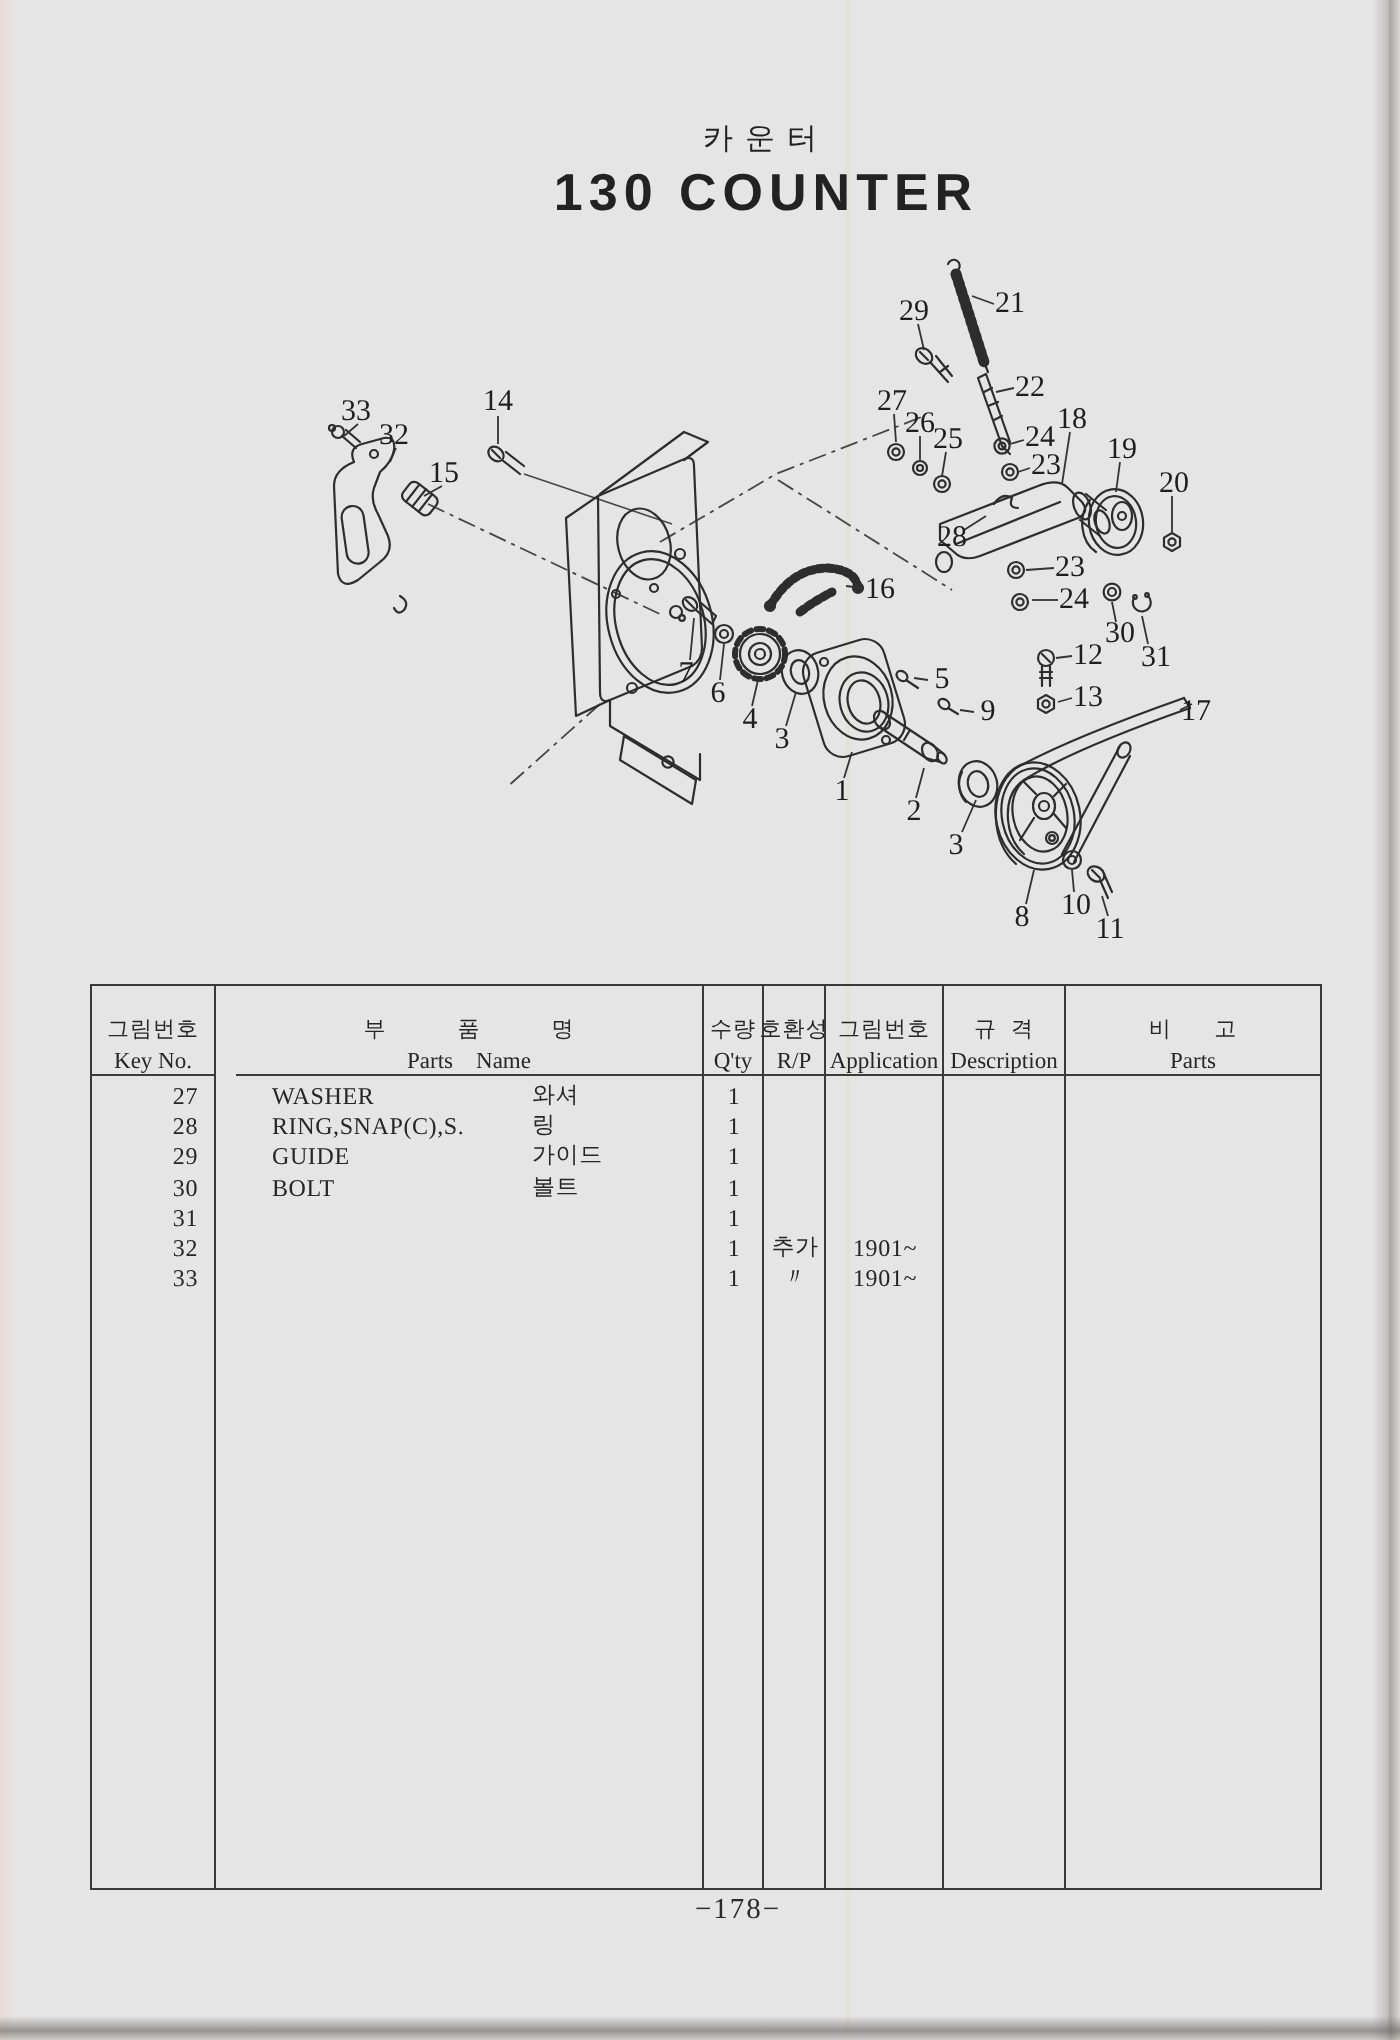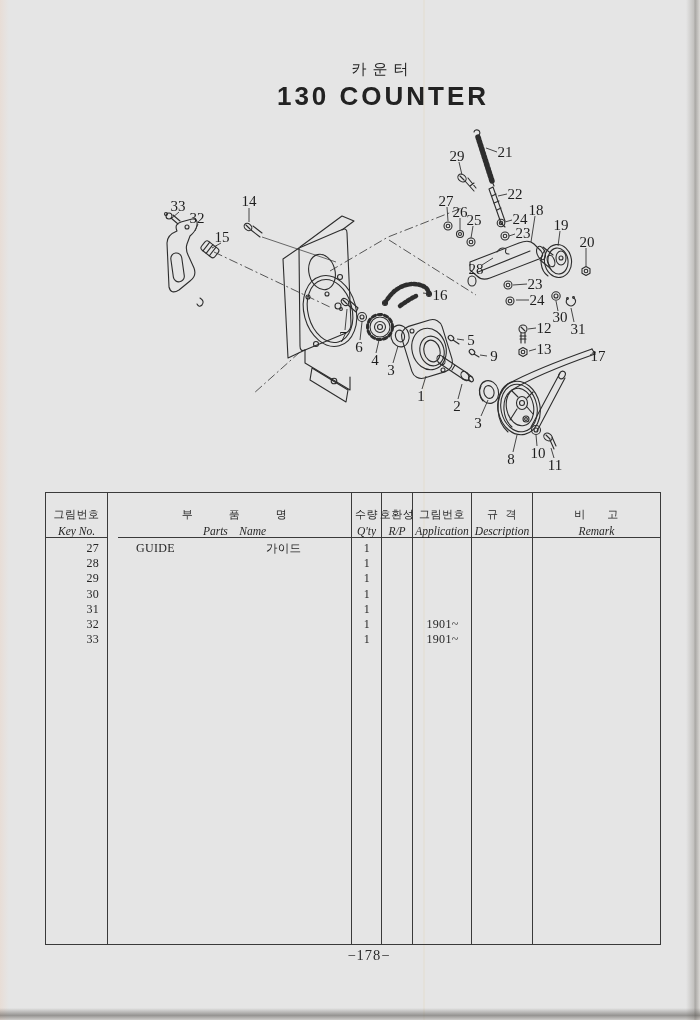--- a/index.html
+++ b/index.html
@@ -33,21 +33,21 @@
   
   .tbl{position:absolute;left:45px;top:492px;width:614px;height:451px;
     border:1.5px solid #3a3a3a;display:flex;background:transparent;color:#262626;}
   .col{height:100%;border-right:1px solid #3a3a3a;box-sizing:border-box;}
   .col:last-child{border-right:none;}
   .c-key{width:62px;} .c-parts_no{width:90px;} .c-name{width:234px;margin-left:10px;} .c-qty{width:30px;}
   .c-rp{width:31px;} .c-app{width:59px;} .c-desc{width:61px;} .c-remark{width:47px;flex:1;}
   .hd{height:44px;border-bottom:1.5px solid #3a3a3a;display:flex;flex-direction:column;
     align-items:center;justify-content:flex-end;gap:3px;white-space:pre;}
   .hd .kr{font-family:"Liberation Sans",sans-serif;font-size:11px;letter-spacing:.5px;}
-  .hd .en{font-family:"Liberation Serif",serif;font-size:11.5px;font-style:italic;}
+  .hd .en{font-family:"Liberation Serif",serif;font-size:11.5px;}
   .bd{padding-top:3px;}
   .cell{height:15.2px;line-height:15.2px;font-size:12px;letter-spacing:.3px;overflow:visible;white-space:nowrap;}
   .cell.c-key{text-align:right;padding-right:9px;box-sizing:border-box;width:62px;}
   .cell.c-parts_no{padding-left:6px;letter-spacing:1.2px;}
   .cell.c-name{position:relative;padding-left:8px;}
   .cell.c-name .nm-kr{position:absolute;left:138px;top:0;font-family:"Liberation Sans",sans-serif;font-size:11.5px;}
   .cell.c-qty,.cell.c-rp,.cell.c-app{text-align:center;}
   .cell.c-rp{font-size:11.5px;font-family:"Liberation Sans",sans-serif;}
 
   .footer{position:absolute;top:947px;left:0;width:700px;text-align:center;
@@ -404,21 +404,24 @@
           <div class="cell c-key">32</div>
           <div class="cell c-key">33</div>
         </div>
     </div>
     <div class="col c-name">
       <div class="hd">
         <span class="kr">부          품          명</span>
         <span class="en">Parts    Name</span>
       </div>
       <div class="bd">
+          <div class="cell c-name"><span class="nm-en">WASHER</span><span class="nm-kr">와셔</span></div>
+          <div class="cell c-name"><span class="nm-en">RING,SNAP(C),S.</span><span class="nm-kr">링</span></div>
           <div class="cell c-name"><span class="nm-en">GUIDE</span><span class="nm-kr">가이드</span></div>
+          <div class="cell c-name"><span class="nm-en">BOLT</span><span class="nm-kr">볼트</span></div>
         </div>
     </div>
     <div class="col c-qty">
       <div class="hd">
         <span class="kr">수량</span>
         <span class="en">Q'ty</span>
       </div>
       <div class="bd">
           <div class="cell c-qty">1</div>
           <div class="cell c-qty">1</div>
@@ -427,20 +430,29 @@
           <div class="cell c-qty">1</div>
           <div class="cell c-qty">1</div>
           <div class="cell c-qty">1</div>
         </div>
     </div>
     <div class="col c-rp">
       <div class="hd">
         <span class="kr">호환성</span>
         <span class="en">R/P</span>
       </div>
+      <div class="bd">
+          <div class="cell c-rp"></div>
+          <div class="cell c-rp"></div>
+          <div class="cell c-rp"></div>
+          <div class="cell c-rp"></div>
+          <div class="cell c-rp"></div>
+          <div class="cell c-rp">추가</div>
+          <div class="cell c-rp">〃</div>
+        </div>
     </div>
     <div class="col c-app">
       <div class="hd">
         <span class="kr">그림번호</span>
         <span class="en">Application</span>
       </div>
       <div class="bd">
           <div class="cell c-app"></div>
           <div class="cell c-app"></div>
           <div class="cell c-app"></div>
@@ -461,21 +473,21 @@
           <div class="cell c-desc"></div>
           <div class="cell c-desc"></div>
           <div class="cell c-desc"></div>
           <div class="cell c-desc"></div>
           <div class="cell c-desc"></div>
         </div>
     </div>
     <div class="col c-remark">
       <div class="hd">
         <span class="kr">비      고</span>
-        <span class="en">Remark</span>
+        <span class="en">Parts</span>
       </div>
       <div class="bd">
           <div class="cell c-remark"></div>
           <div class="cell c-remark"></div>
           <div class="cell c-remark"></div>
           <div class="cell c-remark"></div>
           <div class="cell c-remark"></div>
           <div class="cell c-remark"></div>
           <div class="cell c-remark"></div>
         </div>

